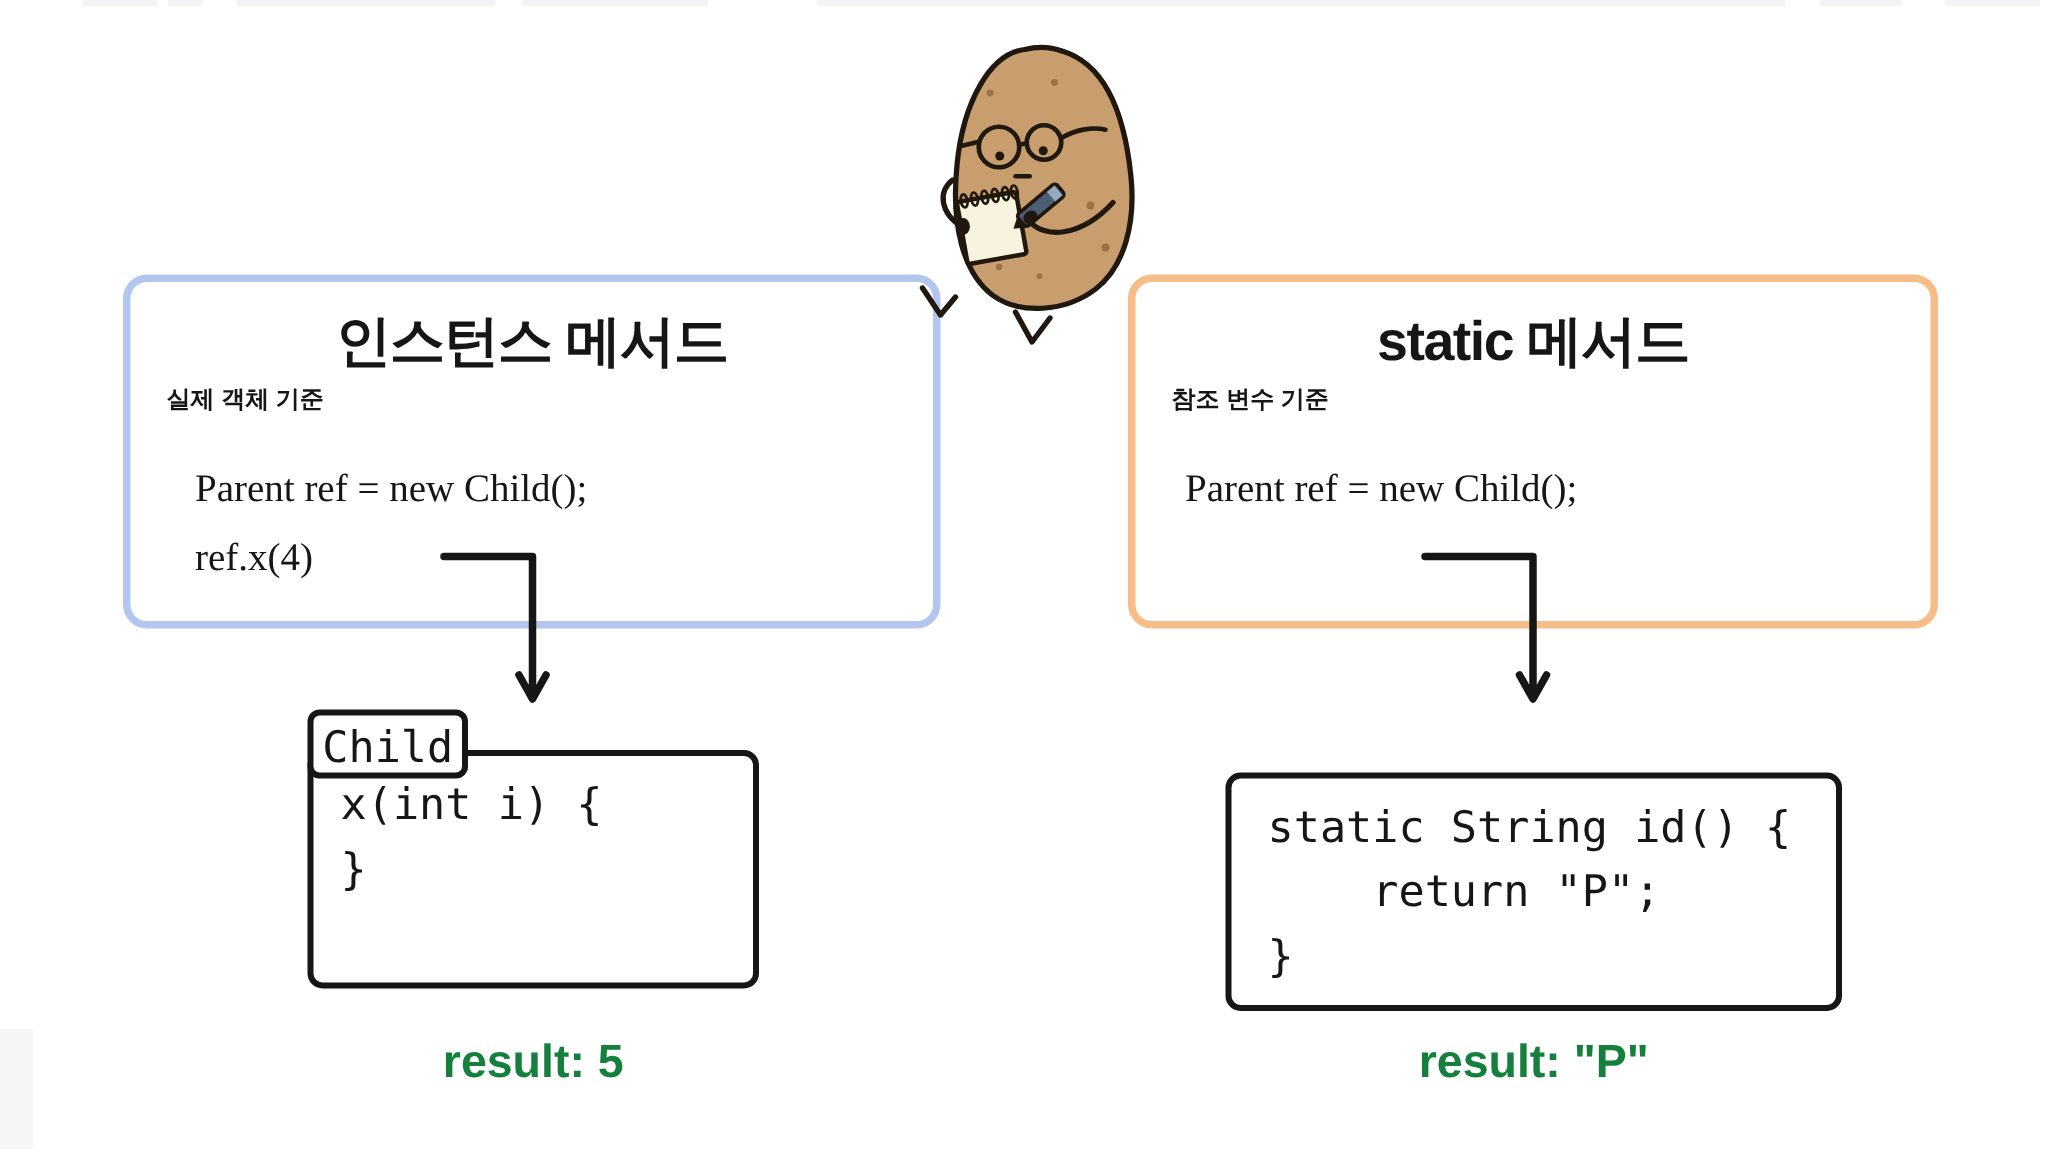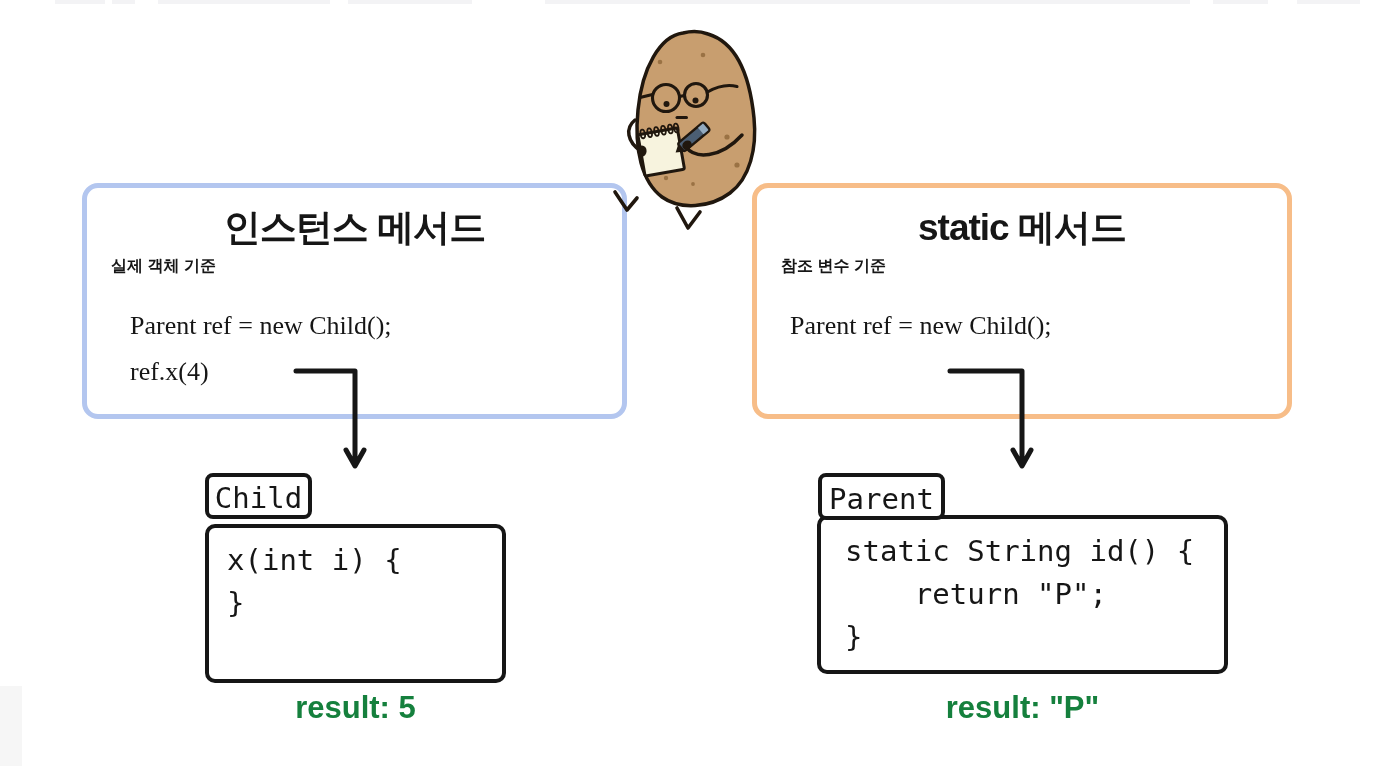--- a/index.html
+++ b/index.html
@@ -41,21 +41,21 @@
   }
   .folder-body{
     position:absolute;background:#ffffff;border:4px solid #161616;border-radius:10px;
     box-sizing:border-box;z-index:1;
   }
   .folder-code{
     font-family:"DejaVu Sans Mono","Liberation Mono",monospace;
     font-size:29px;line-height:43px;white-space:pre;padding-top:11px;
   }
   .tab-child {left:205px;top:473px;width:107px;height:46px;}
-  .body-child{left:205px;top:524px;width:301px;height:159px;}
+  .body-child{left:205px;top:500px;width:301px;height:159px;}
   .body-child .folder-code{padding-left:18px;}
   .tab-parent {left:818px;top:473px;width:127px;height:47px;}
   .body-parent{left:817px;top:515px;width:411px;height:159px;}
   .body-parent .folder-code{padding-left:24px;}
 
   .result{
     position:absolute;top:690px;text-align:center;
     font-size:31px;font-weight:800;color:#15803d;white-space:nowrap;
   }
   .result-left {left:205px;width:301px;}
@@ -98,23 +98,20 @@
   </svg>
 
   <div class="folder-tab tab-child">
     <span>Child</span>
   </div>
   <div class="folder-body body-child">
     <div class="folder-code"><div>x(int i) {</div><div>}</div></div>
   </div>
   <div class="result result-left">result: 5</div>
 
-  <div class="folder-tab tab-parent">
-    <span>Parent</span>
-  </div>
   <div class="folder-body body-parent">
     <div class="folder-code"><div>static String id() {</div><div>    return "P";</div><div>}</div></div>
   </div>
   <div class="result result-right">result: "P"</div>
 
   <svg class="mascot" viewBox="0 0 172 210">
     <g stroke="#20170e" stroke-linecap="round" stroke-linejoin="round">
 
       <path d="M17,166 L29,184 L39,172" fill="none" stroke-width="3.6"></path>
       <path d="M79,182 L90,202 L102,186" fill="none" stroke-width="3.6"></path>

